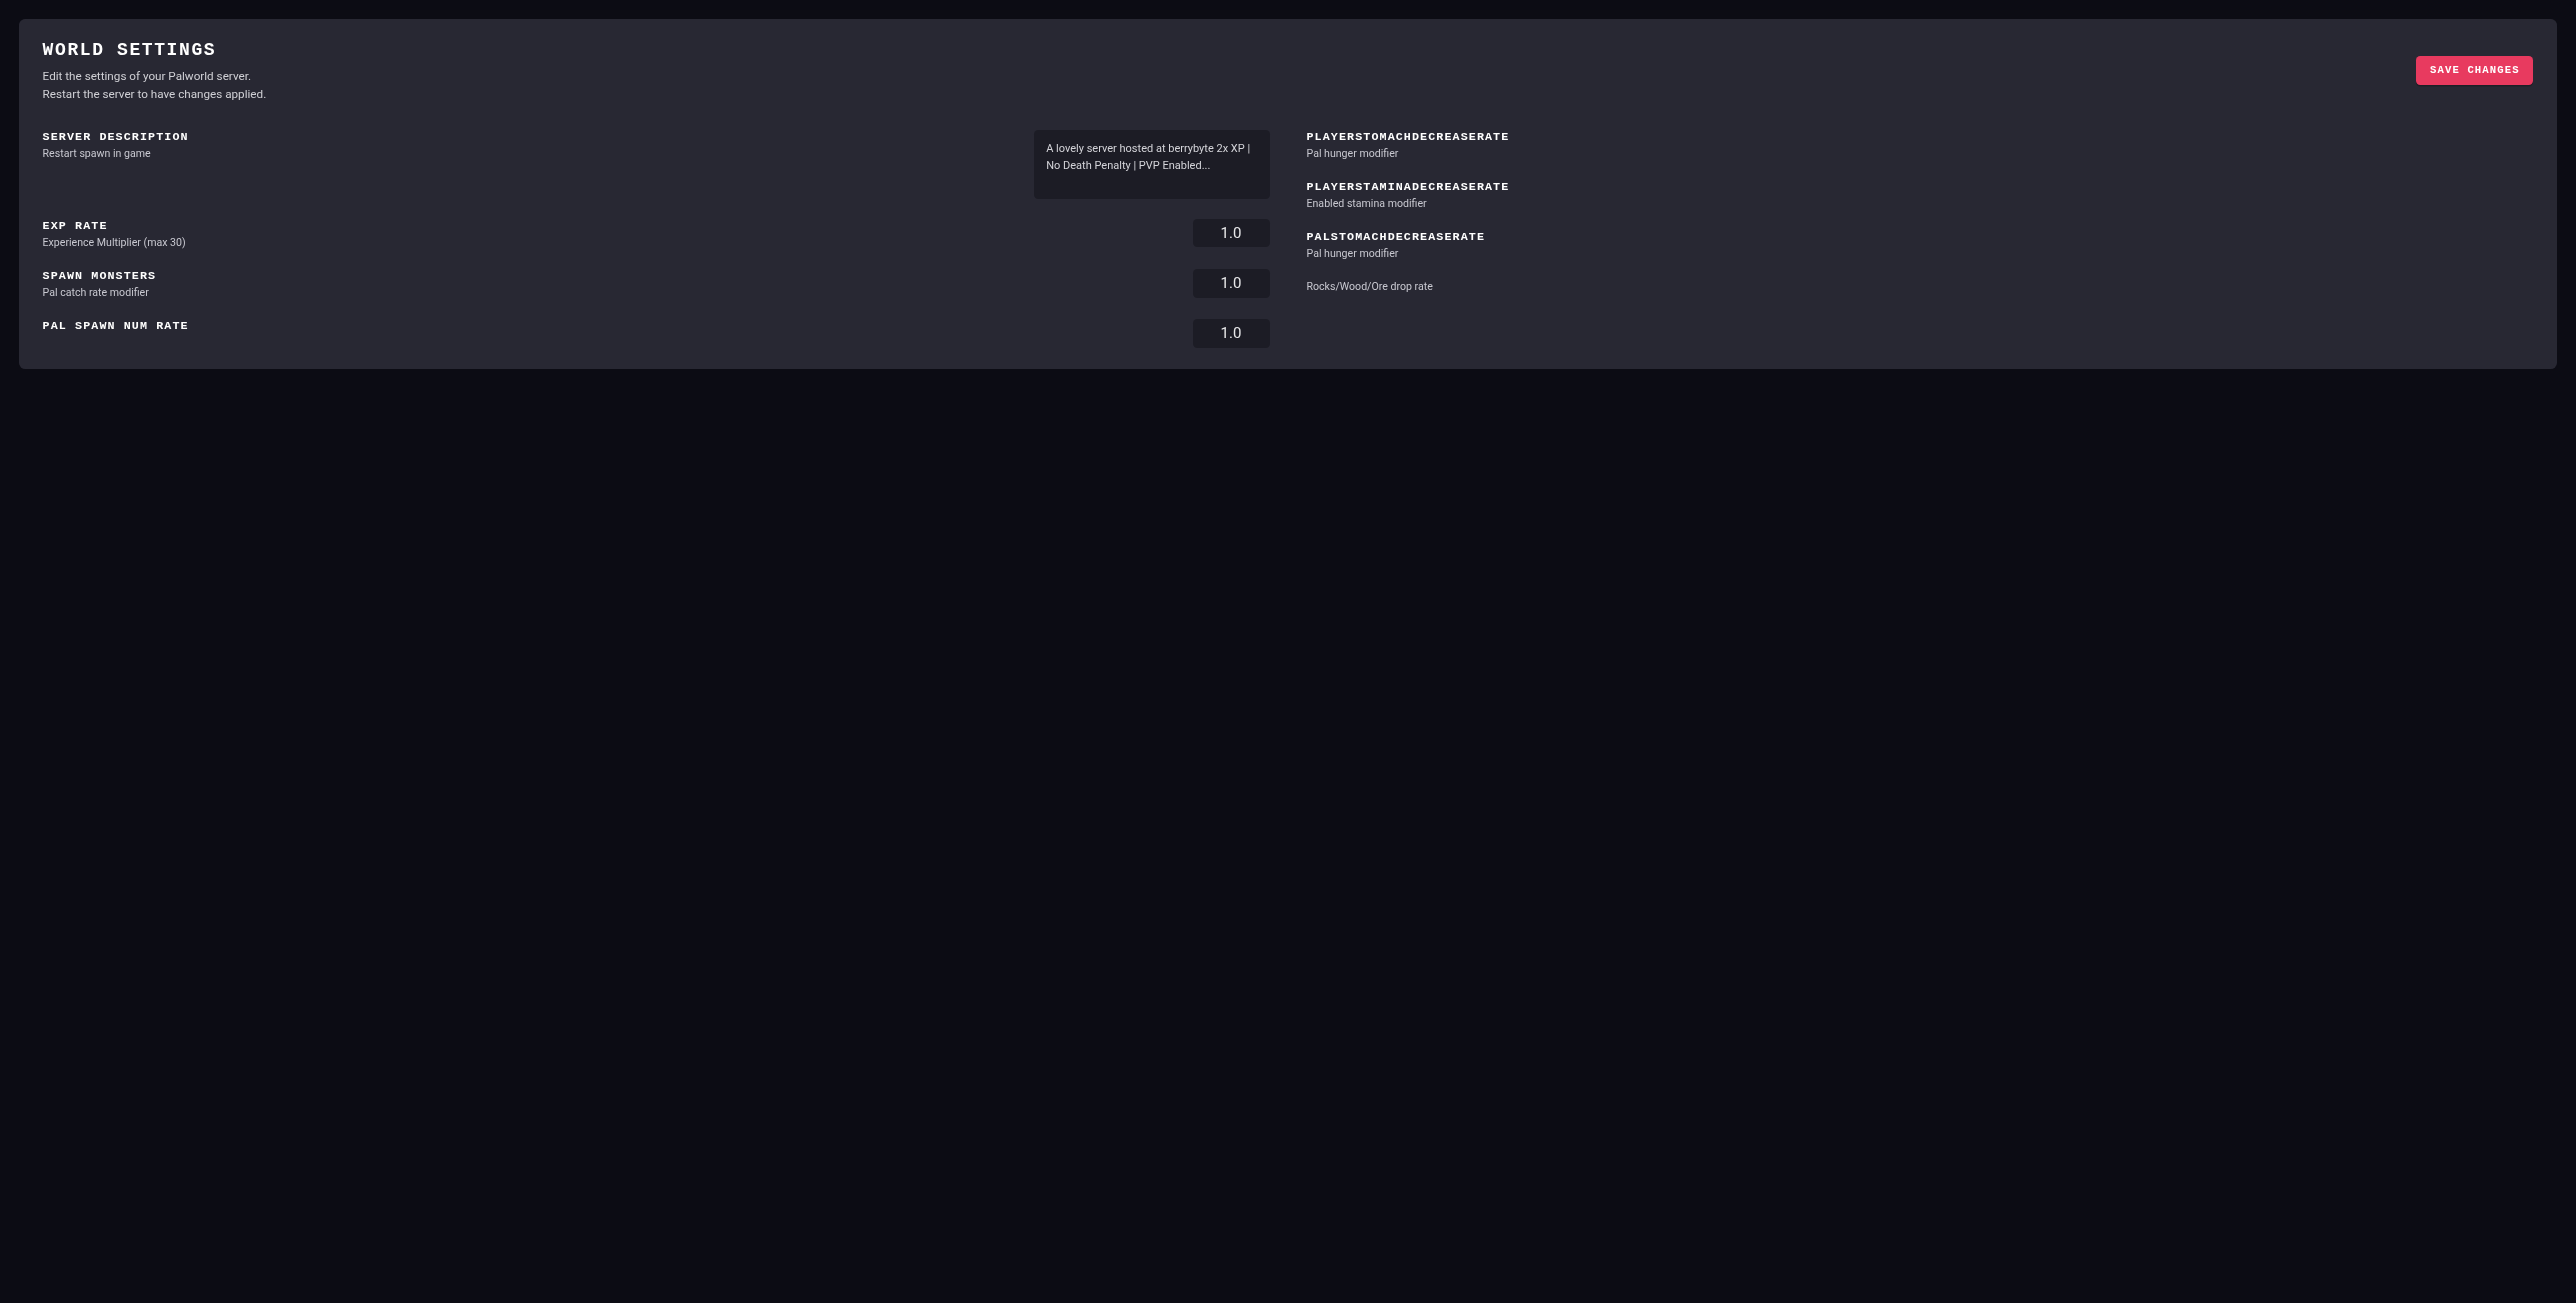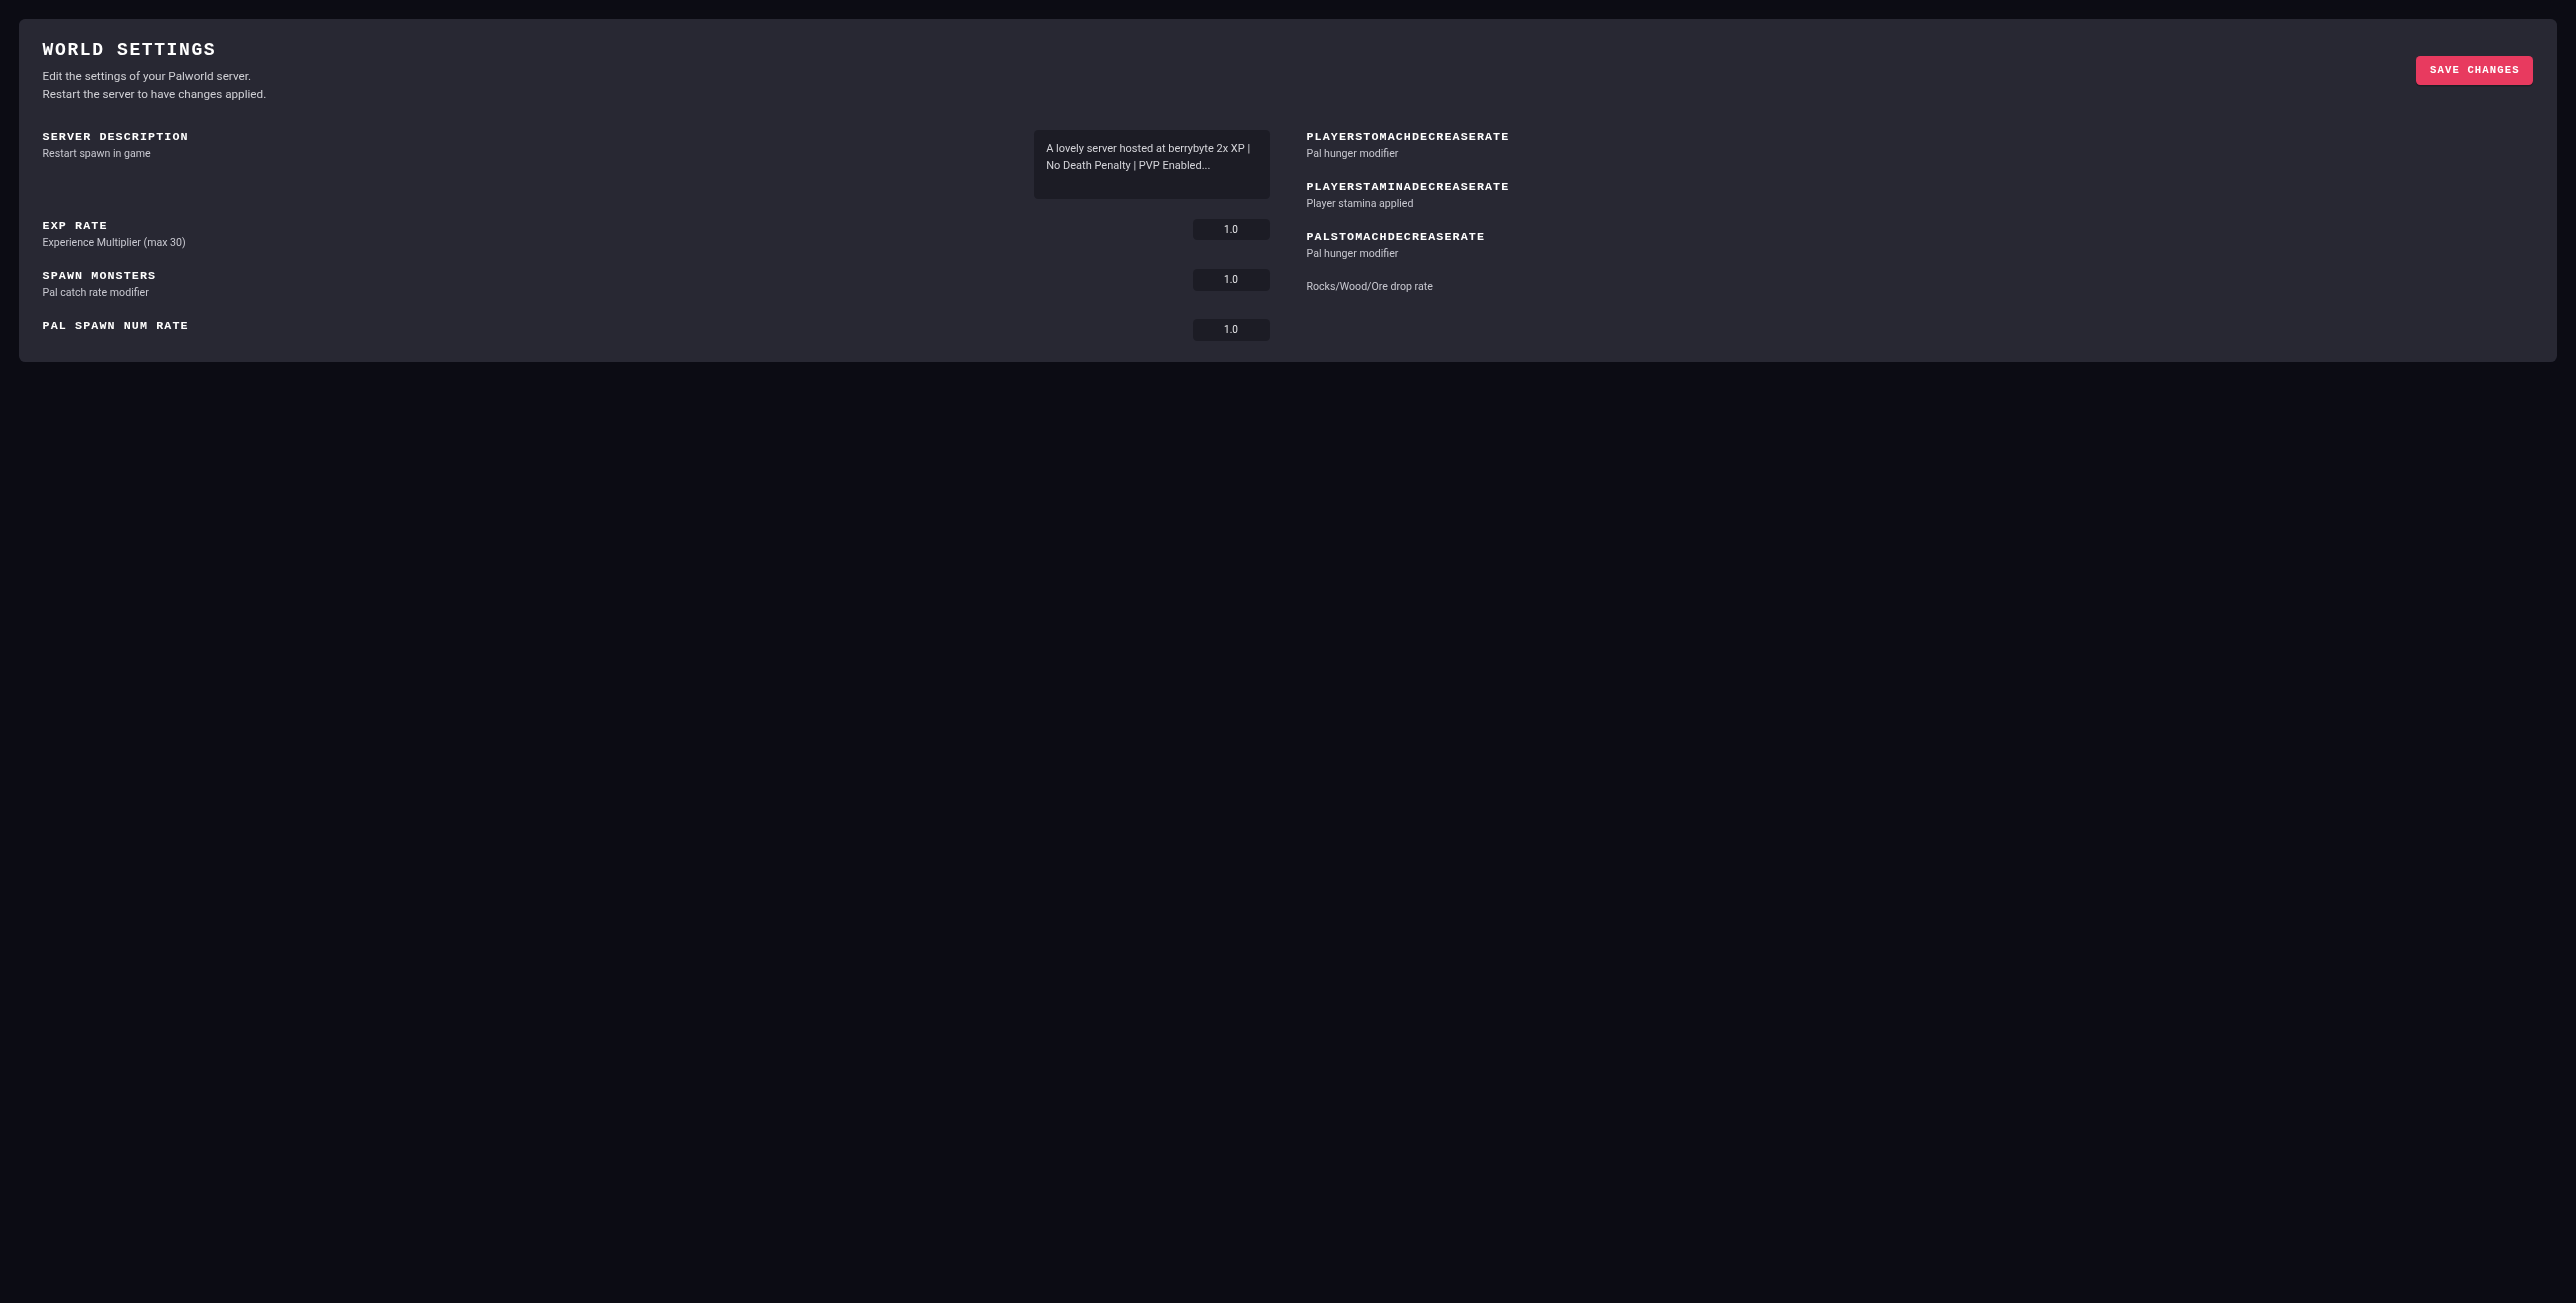--- a/index.html
+++ b/index.html
@@ -96,21 +96,21 @@
   .setting-desc {
     font-size: 10.6px;
     color: #c8c8d0;
     font-weight: 400;
   }
   .num-input {
     background: #1c1c25;
     border: none;
     border-radius: 4.2px;
     color: #e8e8ea;
-    font-size: 10px;
+    font-size: 15px;
     text-align: center;
     width: 77px;
     padding: 5.3px 7.4px;
     font-family: inherit;
   }
   .text-input {
     background: #1c1c25;
     border: none;
     border-radius: 4.2px;
     color: #d4d4d9;
@@ -182,21 +182,21 @@
         <div class="setting-row">
           <div class="setting-label-block">
             <div class="setting-name">PLAYERSTOMACHDECREASERATE</div>
             <div class="setting-desc">Pal hunger modifier</div>
           </div>
         </div>
 
         <div class="setting-row">
           <div class="setting-label-block">
             <div class="setting-name">PLAYERSTAMINADECREASERATE</div>
-            <div class="setting-desc">Player stamina applied</div>
+            <div class="setting-desc">Enabled stamina modifier</div>
           </div>
         </div>
 
         <div class="setting-row">
           <div class="setting-label-block">
             <div class="setting-name">PALSTOMACHDECREASERATE</div>
             <div class="setting-desc">Pal hunger modifier</div>
           </div>
         </div>
 

